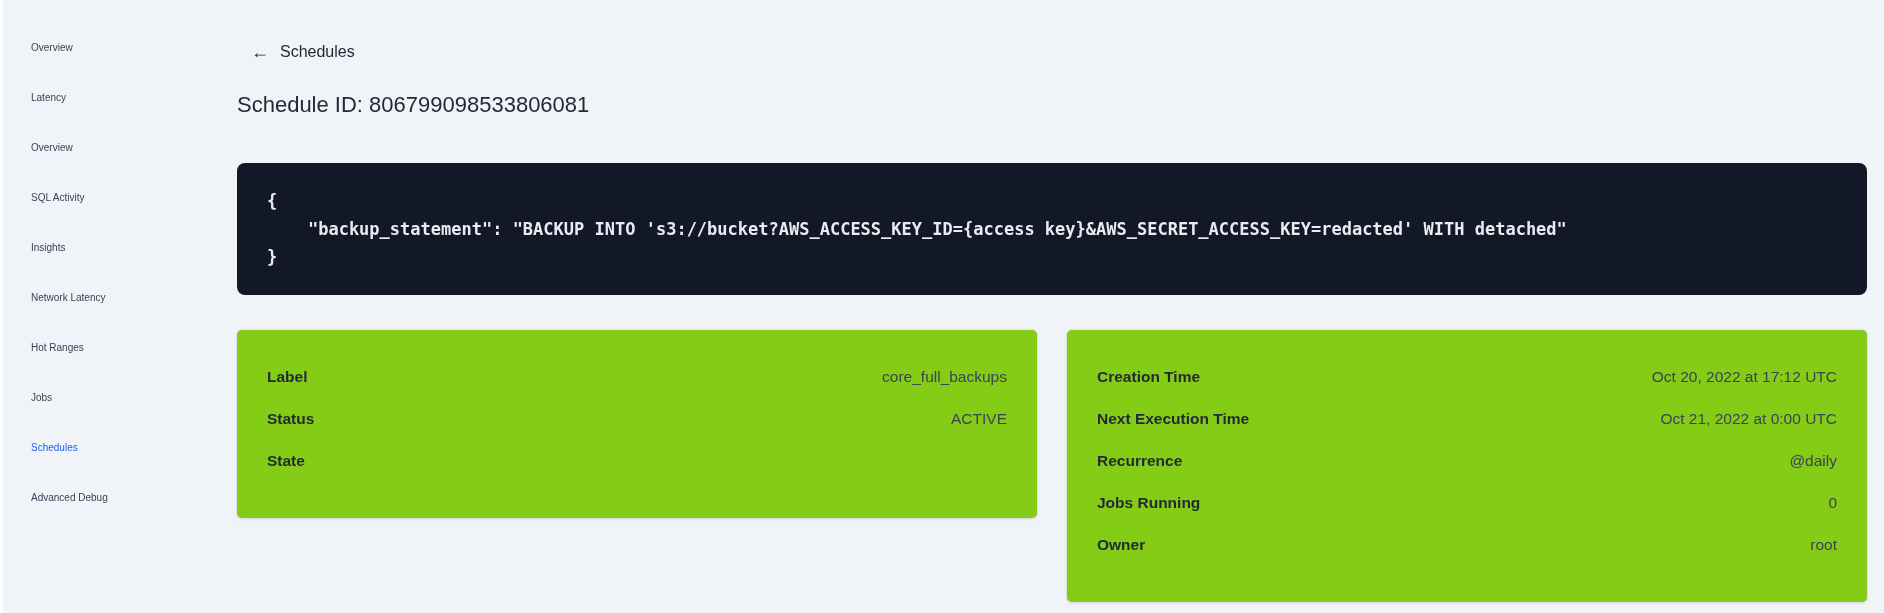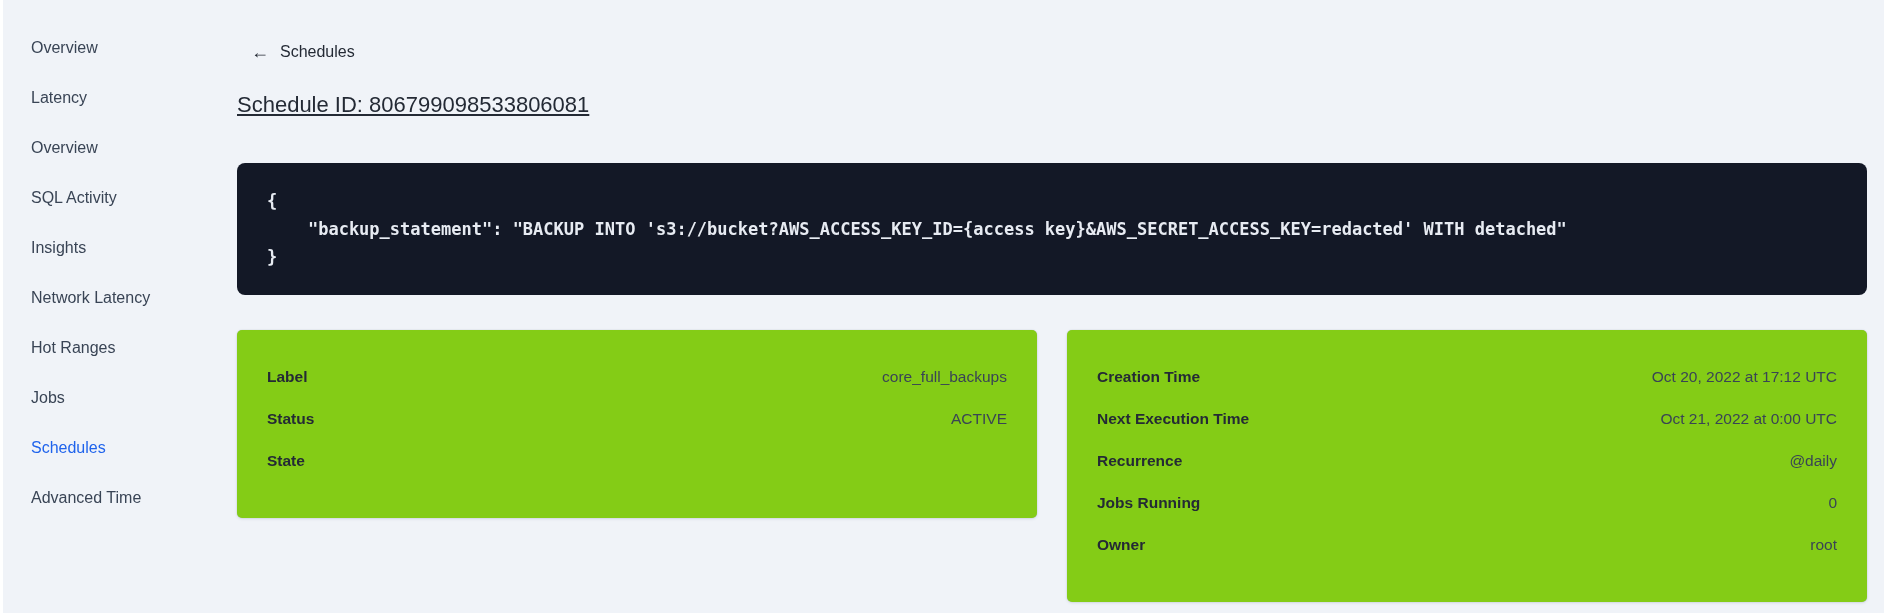--- a/index.html
+++ b/index.html
@@ -22,21 +22,21 @@
   .app { display: flex; width: 100%; height: 100%; }
 
   
   .sidebar {
     width: 205px;
     flex: 0 0 205px;
     padding: 38px 0 0 31px;
   }
   .nav-item {
     display: block;
-    font-size: 16px;
+    font-size: 10px;
     line-height: 20px;
     margin-bottom: 30px;
     color: #394455;
     text-decoration: none;
     cursor: pointer;
   }
   .nav-item.active { color: #1f63ec; }
 
   
   .main {
@@ -58,21 +58,20 @@
     font-size: 18px;
     line-height: 18px;
     color: #242a35;
   }
   h1.page-title {
     margin: 29px 0 0 0;
     font-size: 22px;
     line-height: 28px;
     font-weight: 500;
     color: #242a35;
-    text-decoration: underline;
   }
 
   
   .codeblock {
     margin: 44px 0 0 0;
     background: #131826;
     border-radius: 8px;
     padding: 24px 30px;
     color: #e7ebf2;
     font-family: "DejaVu Sans Mono", monospace;
@@ -127,21 +126,21 @@
     <nav>
       <a class="nav-item">Overview</a>
       <a class="nav-item">Latency</a>
       <a class="nav-item">Overview</a>
       <a class="nav-item">SQL Activity</a>
       <a class="nav-item">Insights</a>
       <a class="nav-item">Network Latency</a>
       <a class="nav-item">Hot Ranges</a>
       <a class="nav-item">Jobs</a>
       <a class="nav-item active">Schedules</a>
-      <a class="nav-item">Advanced Time</a>
+      <a class="nav-item">Advanced Debug</a>
     </nav>
   </aside>
 
   <main class="main">
 
     <div class="backlink">
       <span class="arrow">←</span>
       <span>Schedules</span>
     </div>
 

